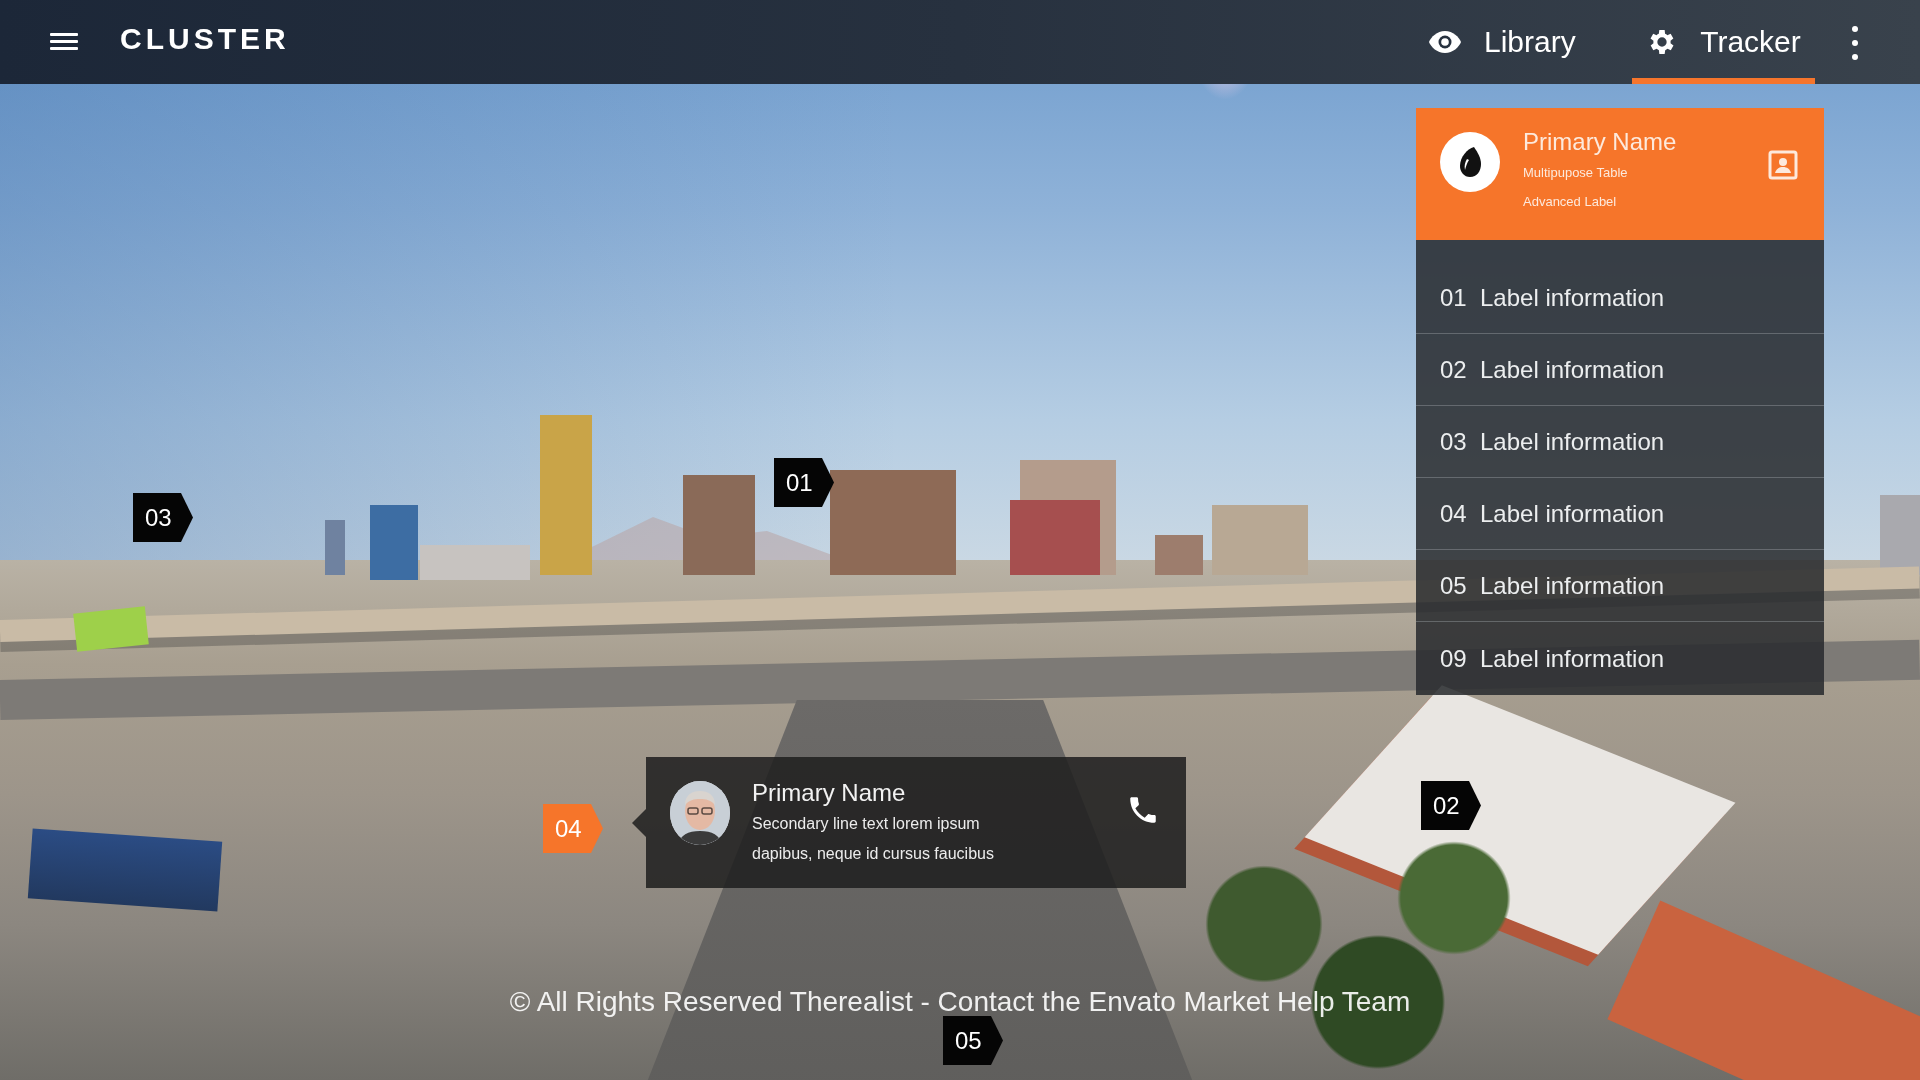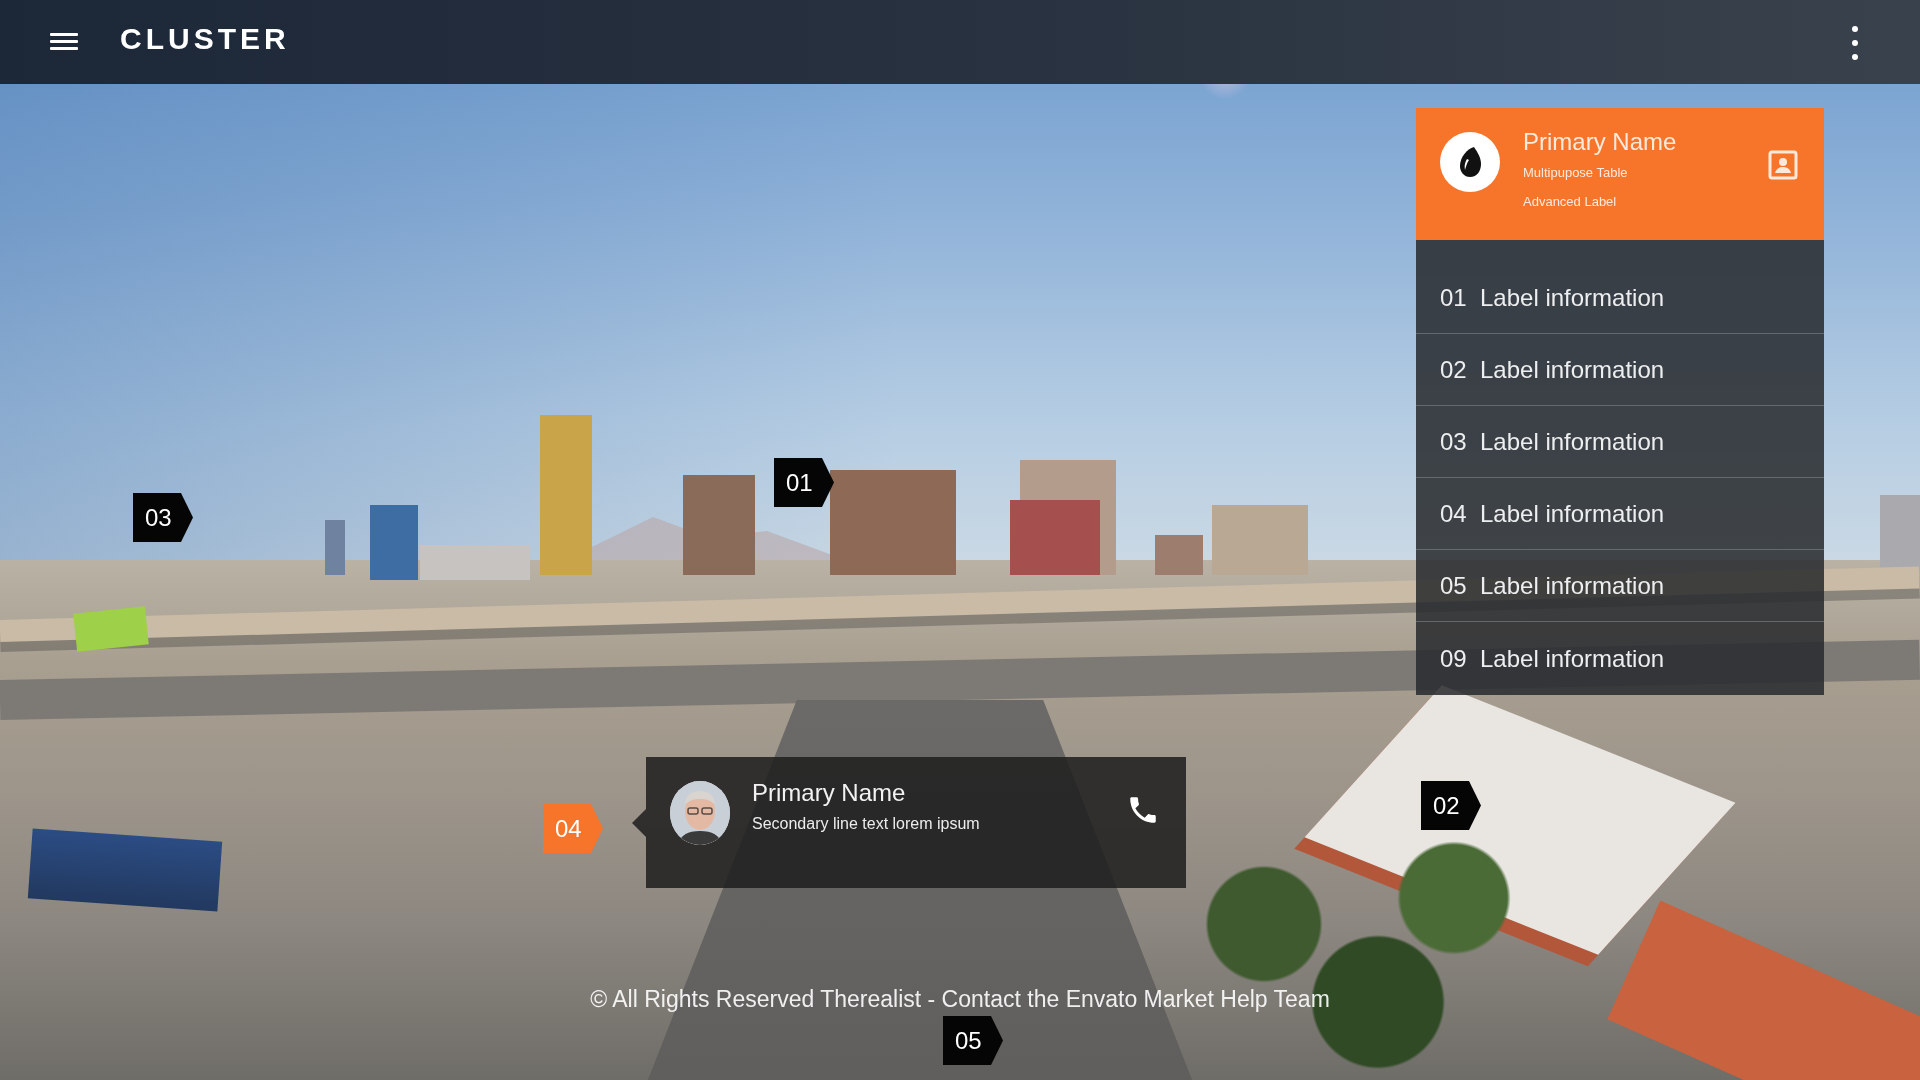--- a/index.html
+++ b/index.html
@@ -159,21 +159,21 @@
     .contact-text { position: absolute; left: 106px; top: 20px; }
     .contact-name { font-size: 24px; line-height: 32px; color: #f2f2f2; }
     .contact-line { font-size: 16px; line-height: 30px; color: #ececec; }
     .contact-call {
       position: absolute; right: 26px; top: 36px; width: 34px; height: 34px; cursor: pointer;
     }
 
     
     .footer {
       position: absolute; left: 0; top: 986px; width: 1920px; text-align: center;
-      font-size: 23px; color: rgba(255,255,255,0.9);
+      font-size: 28px; color: rgba(255,255,255,0.9);
     }
   </style>
 </head>
 <body>
 
 <div class="scene">
   <div class="sky"></div>
   <div class="flare"></div>
   <div class="mountains"></div>
   <div class="ground"></div>
@@ -200,21 +200,40 @@
 </div>
 
 <header class="header">
   <div class="menu-btn">
     <span></span>
     <span></span>
     <span></span>
   </div>
   <div class="logo">CLUSTER</div>
 
-
+  <div class="nav-item nav-library">
+    <span class="ico">
+      <svg width="34" height="24" viewBox="0 0 34 24">
+        <path d="M17 1C9 1 3 7 1 12c2 5 8 11 16 11s14-6 16-11C31 7 25 1 17 1z" fill="#fff"></path>
+        <circle cx="17" cy="12" r="6.5" fill="#27313f"></circle>
+        <circle cx="17" cy="12" r="3.8" fill="#fff"></circle>
+      </svg>
+    </span>
+    <span>Library</span>
+  </div>
+
+  <div class="nav-item nav-tracker">
+    <span class="ico">
+      <svg width="32" height="32" viewBox="0 0 24 24">
+        <path fill="#fff" d="M19.4 13a7.5 7.5 0 000-2l2.1-1.6-2-3.5-2.5 1a7.6 7.6 0 00-1.7-1L15 3h-4l-.4 2.9a7.6 7.6 0 00-1.7 1l-2.5-1-2 3.5L6.6 11a7.5 7.5 0 000 2l-2.1 1.6 2 3.5 2.5-1a7.6 7.6 0 001.7 1L11 21h4l.4-2.9a7.6 7.6 0 001.7-1l2.5 1 2-3.5zM13 15.5a3.5 3.5 0 110-7 3.5 3.5 0 010 7z" transform="translate(-1 0)"></path>
+      </svg>
+    </span>
+    <span>Tracker</span>
+    <div class="underline"></div>
+  </div>
 
   <div class="more-btn">
     <i></i>
     <i></i>
     <i></i>
   </div>
 </header>
 
 <aside class="panel">
   <div class="panel-card">
@@ -278,20 +297,21 @@
       <ellipse cx="30" cy="30" rx="15" ry="19" fill="#e4b9a4"></ellipse>
       <path d="M15 24c0-10 7-14 15-14s15 4 15 14c-4-5-9-6-15-6s-11 1-15 6z" fill="#d9d4cf"></path>
       <rect x="18" y="27" width="10" height="6" rx="2" fill="none" stroke="#5a4a42" stroke-width="1.5"></rect>
       <rect x="32" y="27" width="10" height="6" rx="2" fill="none" stroke="#5a4a42" stroke-width="1.5"></rect>
       <path d="M8 64c2-10 10-14 22-14s20 4 22 14z" fill="#3a3a3a"></path>
     </svg>
   </div>
   <div class="contact-text">
     <div class="contact-name">Primary Name</div>
     <div class="contact-line">Secondary line text lorem ipsum</div>
+    <div class="contact-line">dapibus, neque id cursus faucibus</div>
   </div>
   <div class="contact-call">
     <svg width="34" height="34" viewBox="0 0 24 24">
       <path fill="#fff" d="M6.6 10.8c1.4 2.8 3.8 5.1 6.6 6.6l2.2-2.2c.3-.3.7-.4 1-.2 1.1.4 2.3.6 3.6.6.6 0 1 .4 1 1V20c0 .6-.4 1-1 1C10.6 21 3 13.4 3 4c0-.6.4-1 1-1h3.5c.6 0 1 .4 1 1 0 1.3.2 2.5.6 3.6.1.3 0 .7-.2 1z"></path>
     </svg>
   </div>
 </div>
 
 <div class="footer">© All Rights Reserved Therealist - Contact the Envato Market Help Team</div>
 

